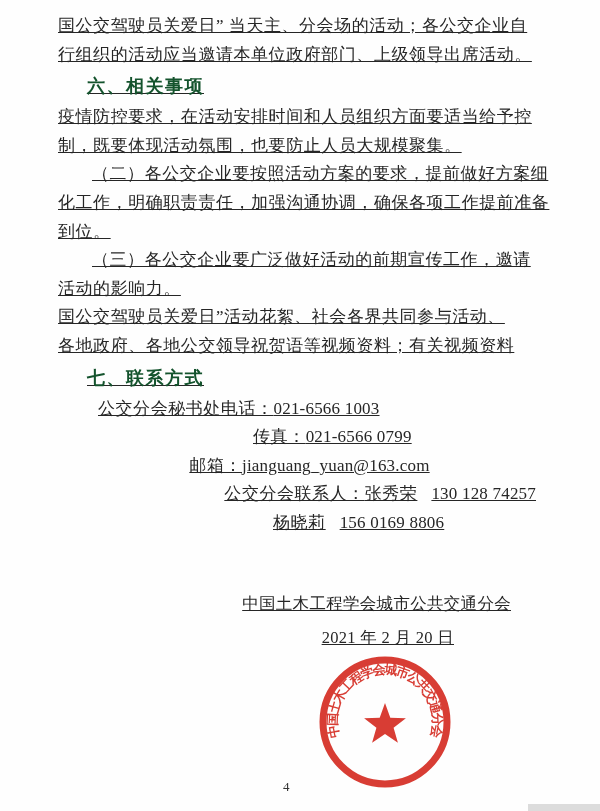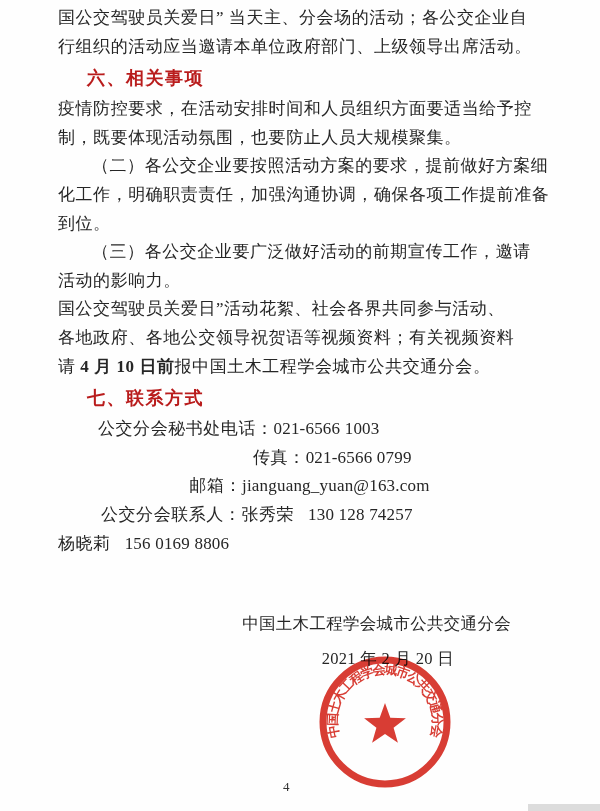--- a/index.html
+++ b/index.html
@@ -5,42 +5,42 @@
   html,body { margin:0; padding:0; }
   body {
     width:600px; height:811px;
     background:#fefefe;
     position:relative;
     overflow:hidden;
     font-family:"Liberation Serif","DejaVu Serif",serif;
     color:#262626;
   }
   .doc {
-    position:absolute; left:58px; top:4px; width:478px;
+    position:absolute; left:58px; top:12px; width:478px;text-decoration:underline;
   }
   .bline {
     font-size:17px;
     line-height:28.6px; height:28.6px;
     letter-spacing:0.55px;
     white-space:nowrap;
   }
   .indent2 { text-indent:34px; }
   .head {
-    font-weight:bold; font-size:18px; color:#b91c1c;
+    font-weight:bold; font-size:18px; color:#14532d;
     line-height:34px; height:34px;
     text-indent:29px; letter-spacing:1.5px;
     white-space:nowrap;
   }
   .bold { font-weight:bold; }
   .latin { font-family:"Liberation Serif","DejaVu Serif",serif; letter-spacing:0.2px; }
   .c-phone   { margin-left:40px; }
   .c-fax     { margin-left:195px; }
   .c-email   { margin-left:25px;text-align:center; }
-  .c-contact { margin-left:43px; }
-  .c-contact2{ }
+  .c-contact { margin-left:34px;text-align:right; }
+  .c-contact2{ margin-left:215px; }
   .gap { display:inline-block; width:14px; }
   .sig-org {
     margin-top:52px;
     text-align:right; padding-right:25px;
     font-size:16.5px; line-height:28.6px; height:28.6px;
     letter-spacing:0.3px; white-space:nowrap;
   }
   .sig-date {
     margin-top:6px;
     text-align:right; padding-right:82px;
@@ -79,21 +79,20 @@
 
   <div class="bline indent2">（二）各公交企业要按照活动方案的要求，提前做好方案细</div>
   <div class="bline">化工作，明确职责责任，加强沟通协调，确保各项工作提前准备</div>
   <div class="bline">到位。</div>
 
   <div class="bline indent2">（三）各公交企业要广泛做好活动的前期宣传工作，邀请</div>
   <div class="bline">活动的影响力。</div>
 
   <div class="bline">国公交驾驶员关爱日”活动花絮、社会各界共同参与活动、</div>
   <div class="bline">各地政府、各地公交领导祝贺语等视频资料；有关视频资料</div>
-  <div class="bline"><span>请 </span><span class="bold">4 月 10 日前</span><span>报中国土木工程学会城市公共交通分会。</span></div>
 
   <div class="head">七、联系方式</div>
 
   <div class="bline c-phone"><span>公交分会秘书处电话：</span><span class="latin">021-6566 1003</span></div>
 
   <div class="bline c-fax"><span>传真：</span><span class="latin">021-6566 0799</span></div>
 
   <div class="bline c-email"><span>邮箱：</span><span class="latin">jianguang_yuan@163.com</span></div>
 
   <div class="bline c-contact"><span>公交分会联系人：</span><span>张秀荣</span><span class="gap"></span><span class="latin">130 128 74257</span></div>

